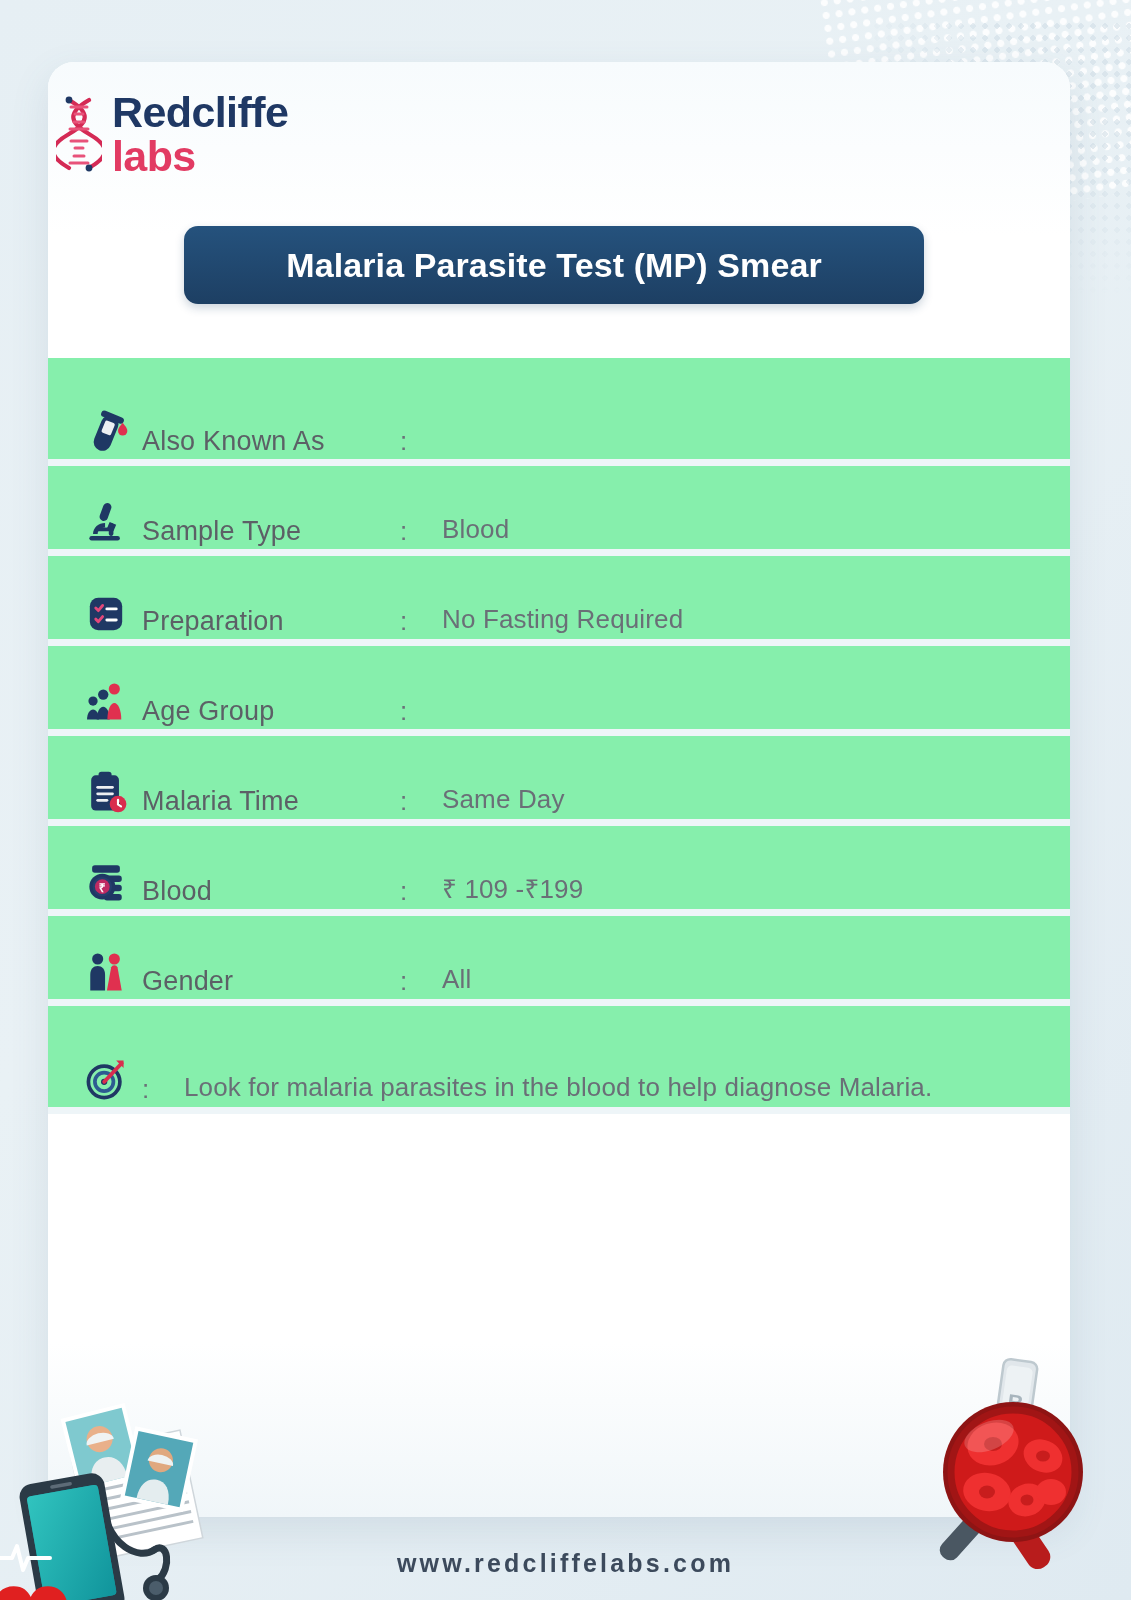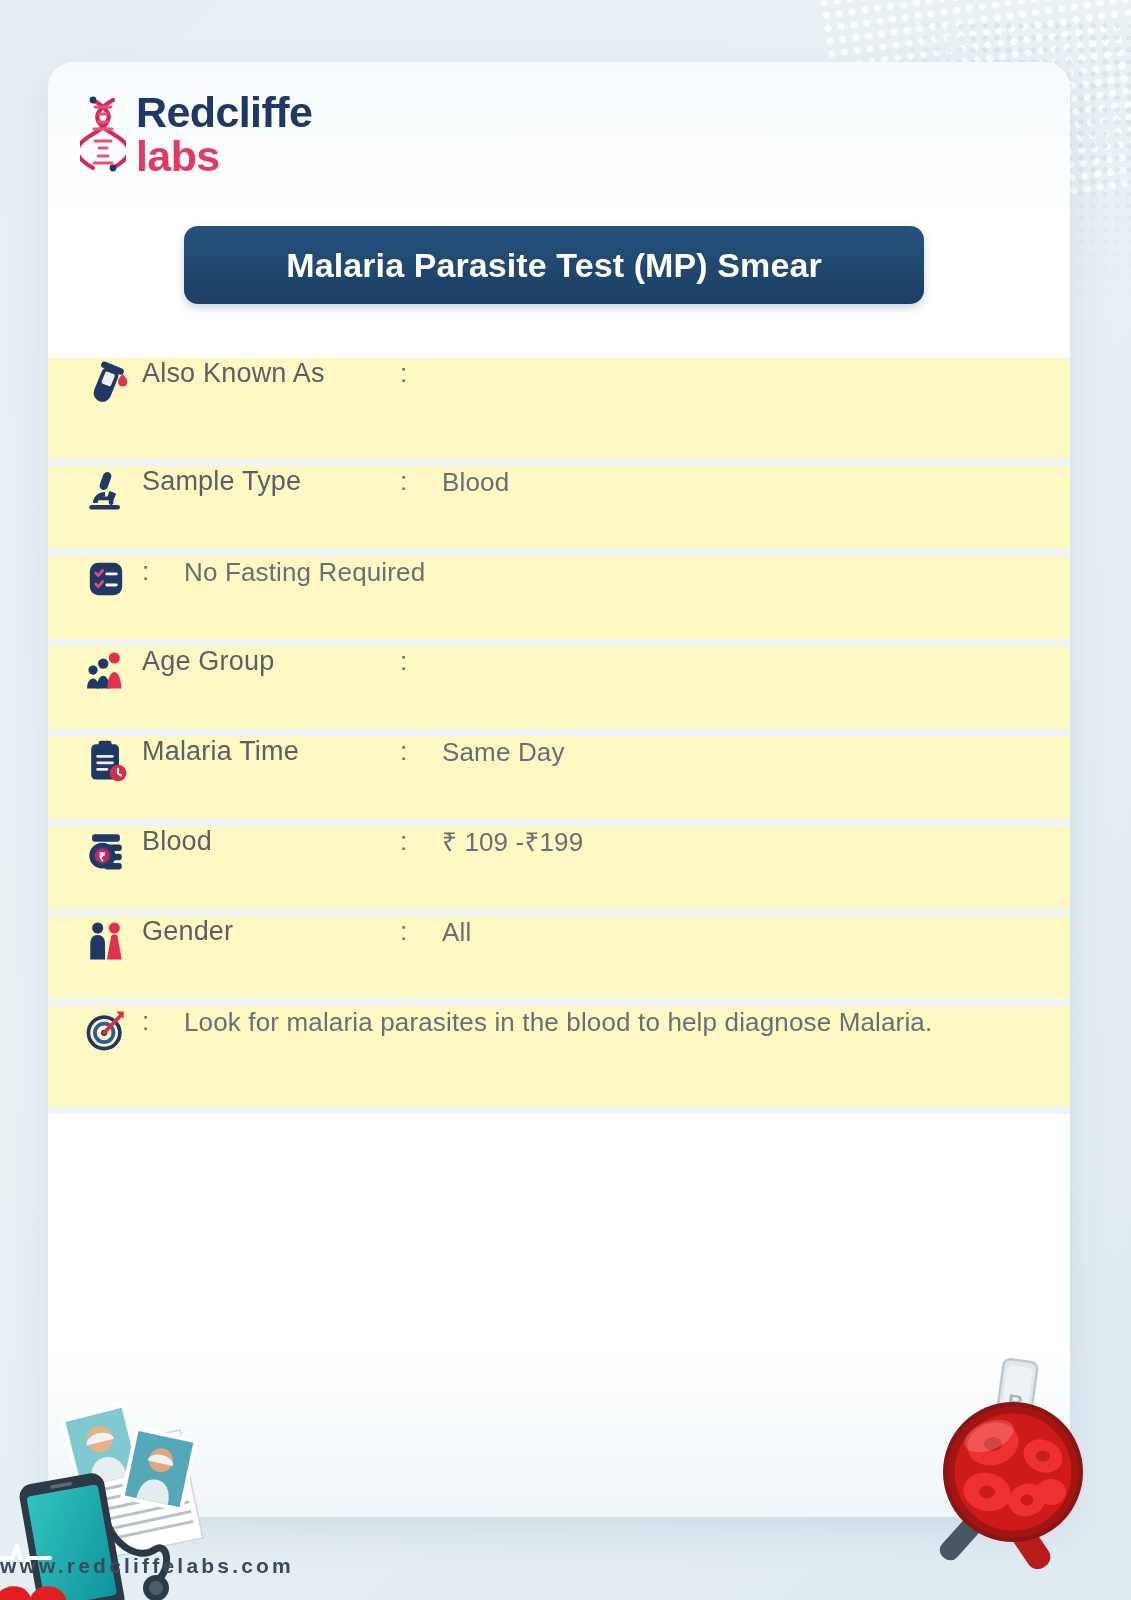--- a/index.html
+++ b/index.html
@@ -58,21 +58,21 @@
   .card-sheen {
     position: absolute;
     inset: 0;
     background: linear-gradient(180deg, rgba(247,251,253,1) 0%, rgba(255,255,255,1) 12%, rgba(255,255,255,1) 88%, rgba(240,246,249,1) 100%);
     pointer-events: none;
   }
 
   
   .brand {
     position: absolute;
-    left: 32px;
+    left: 8px;
     top: 30px;
     display: flex;
     align-items: center;
     gap: 10px;
   }
   .dna-icon { width: 46px; height: 78px; flex: 0 0 auto; }
   .brand-text { line-height: .97; }
   .brand-top {
     font-size: 43px;
     font-weight: 700;
@@ -111,23 +111,23 @@
 
   
   .rows {
     position: absolute;
     left: 0;
     top: 296px;
     width: 100%;
   }
   .row {
     display: flex;
-    align-items: flex-start;
-    background: #fef9c3;
-    padding: 0 22px 8px 22px;
+    align-items: flex-end;
+    background: #86efac;
+    padding: 0 22px 2px 22px;
     min-height: 90px;
     border-bottom: 7px solid #eef5f8;
   }
   .row.tall { min-height: 108px; }
 
   .row-icon {
     width: 72px;
     flex: 0 0 72px;
     display: flex;
     align-items: center;
@@ -169,21 +169,22 @@
     bottom: 8px;
     width: 230px;
     height: 240px;
   }
 
   .footer-url {
     position: absolute;
     left: 0;
     right: 0;
     bottom: 22px;
-    font-size: 21px;
+    text-align: center;
+    font-size: 25px;
     font-weight: 700;
     color: #3c4a5c;
     letter-spacing: 3.2px;
   }
 </style>
 </head>
 <body>
 
 <div class="halftone"></div>
 <div class="halftone2"></div>
@@ -266,20 +267,21 @@
           <g stroke="#e2487a" stroke-width="3.4" fill="none" stroke-linecap="round" stroke-linejoin="round">
             <path d="M15 20 l3 3 5-6"></path>
             <path d="M15 33 l3 3 5-6"></path>
           </g>
           <g stroke="#ffffff" stroke-width="3.4" stroke-linecap="round">
             <path d="M28 21 h11"></path>
             <path d="M28 34 h11"></path>
           </g>
         </svg>
       </span>
+      <span class="row-label">Preparation</span>
       <span class="row-colon">:</span>
       <span class="row-value">No Fasting Required</span>
     </div>
 
     <div class="row">
       <span class="row-icon">
         <svg viewBox="0 0 54 54" width="50" height="50" aria-hidden="true">
           <g fill="#1f3864">
             <circle cx="13" cy="26" r="5"></circle>
             <path d="M6.5 46 c0-6.5 3-11 6.5-11 s6.5 4.5 6.5 11z"></path>

